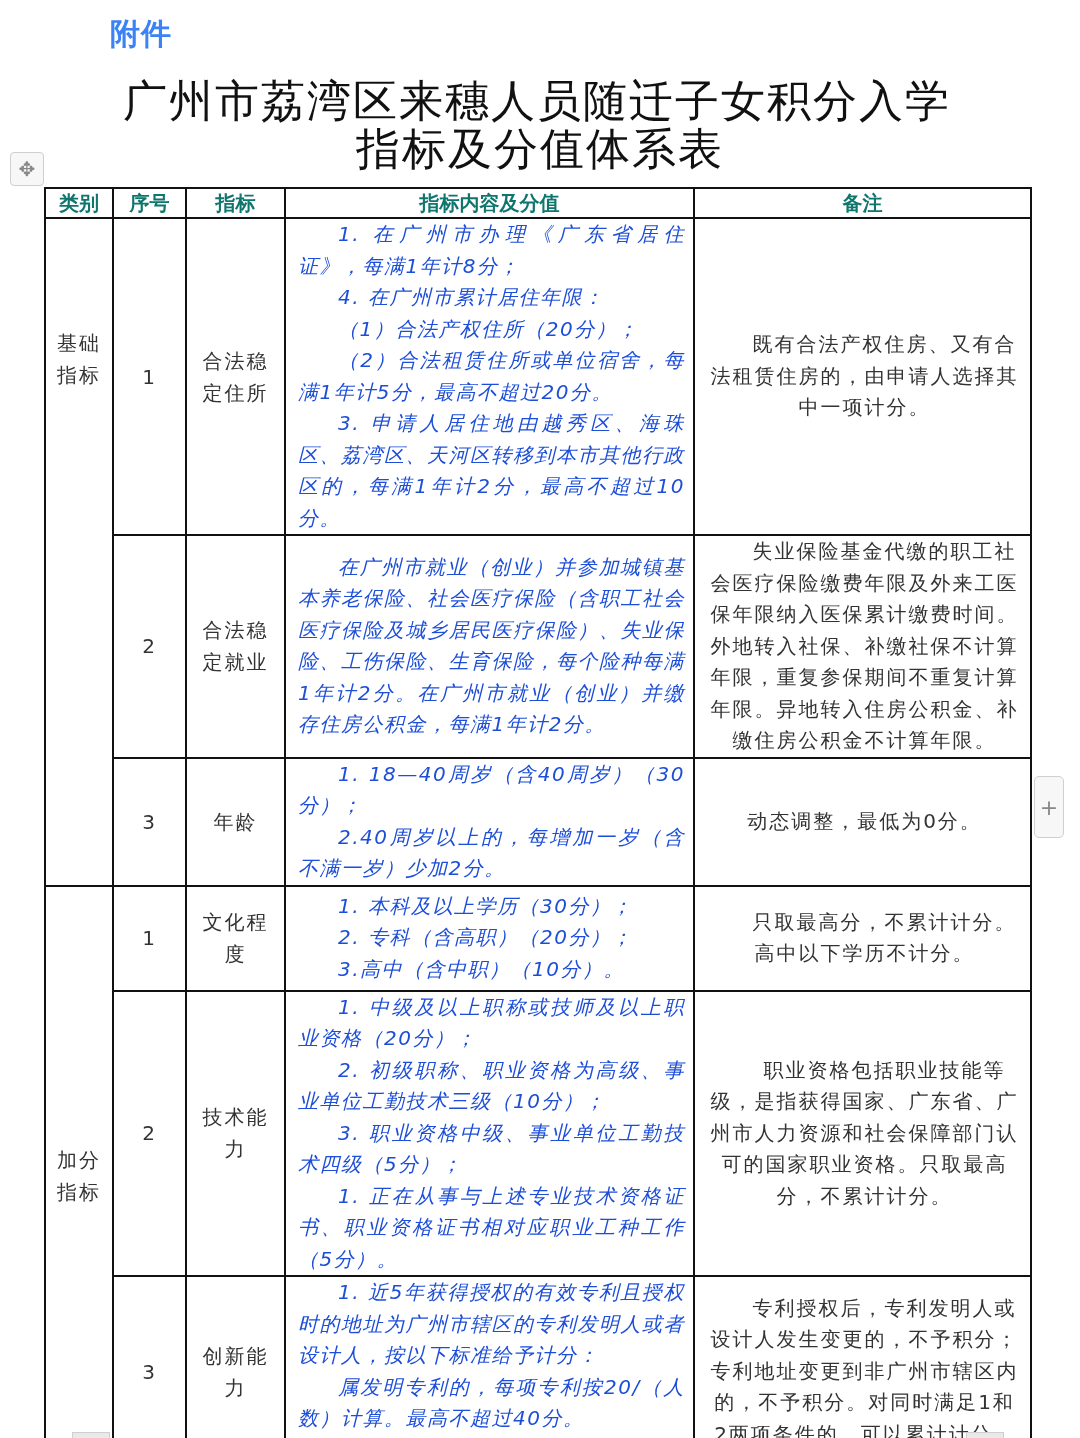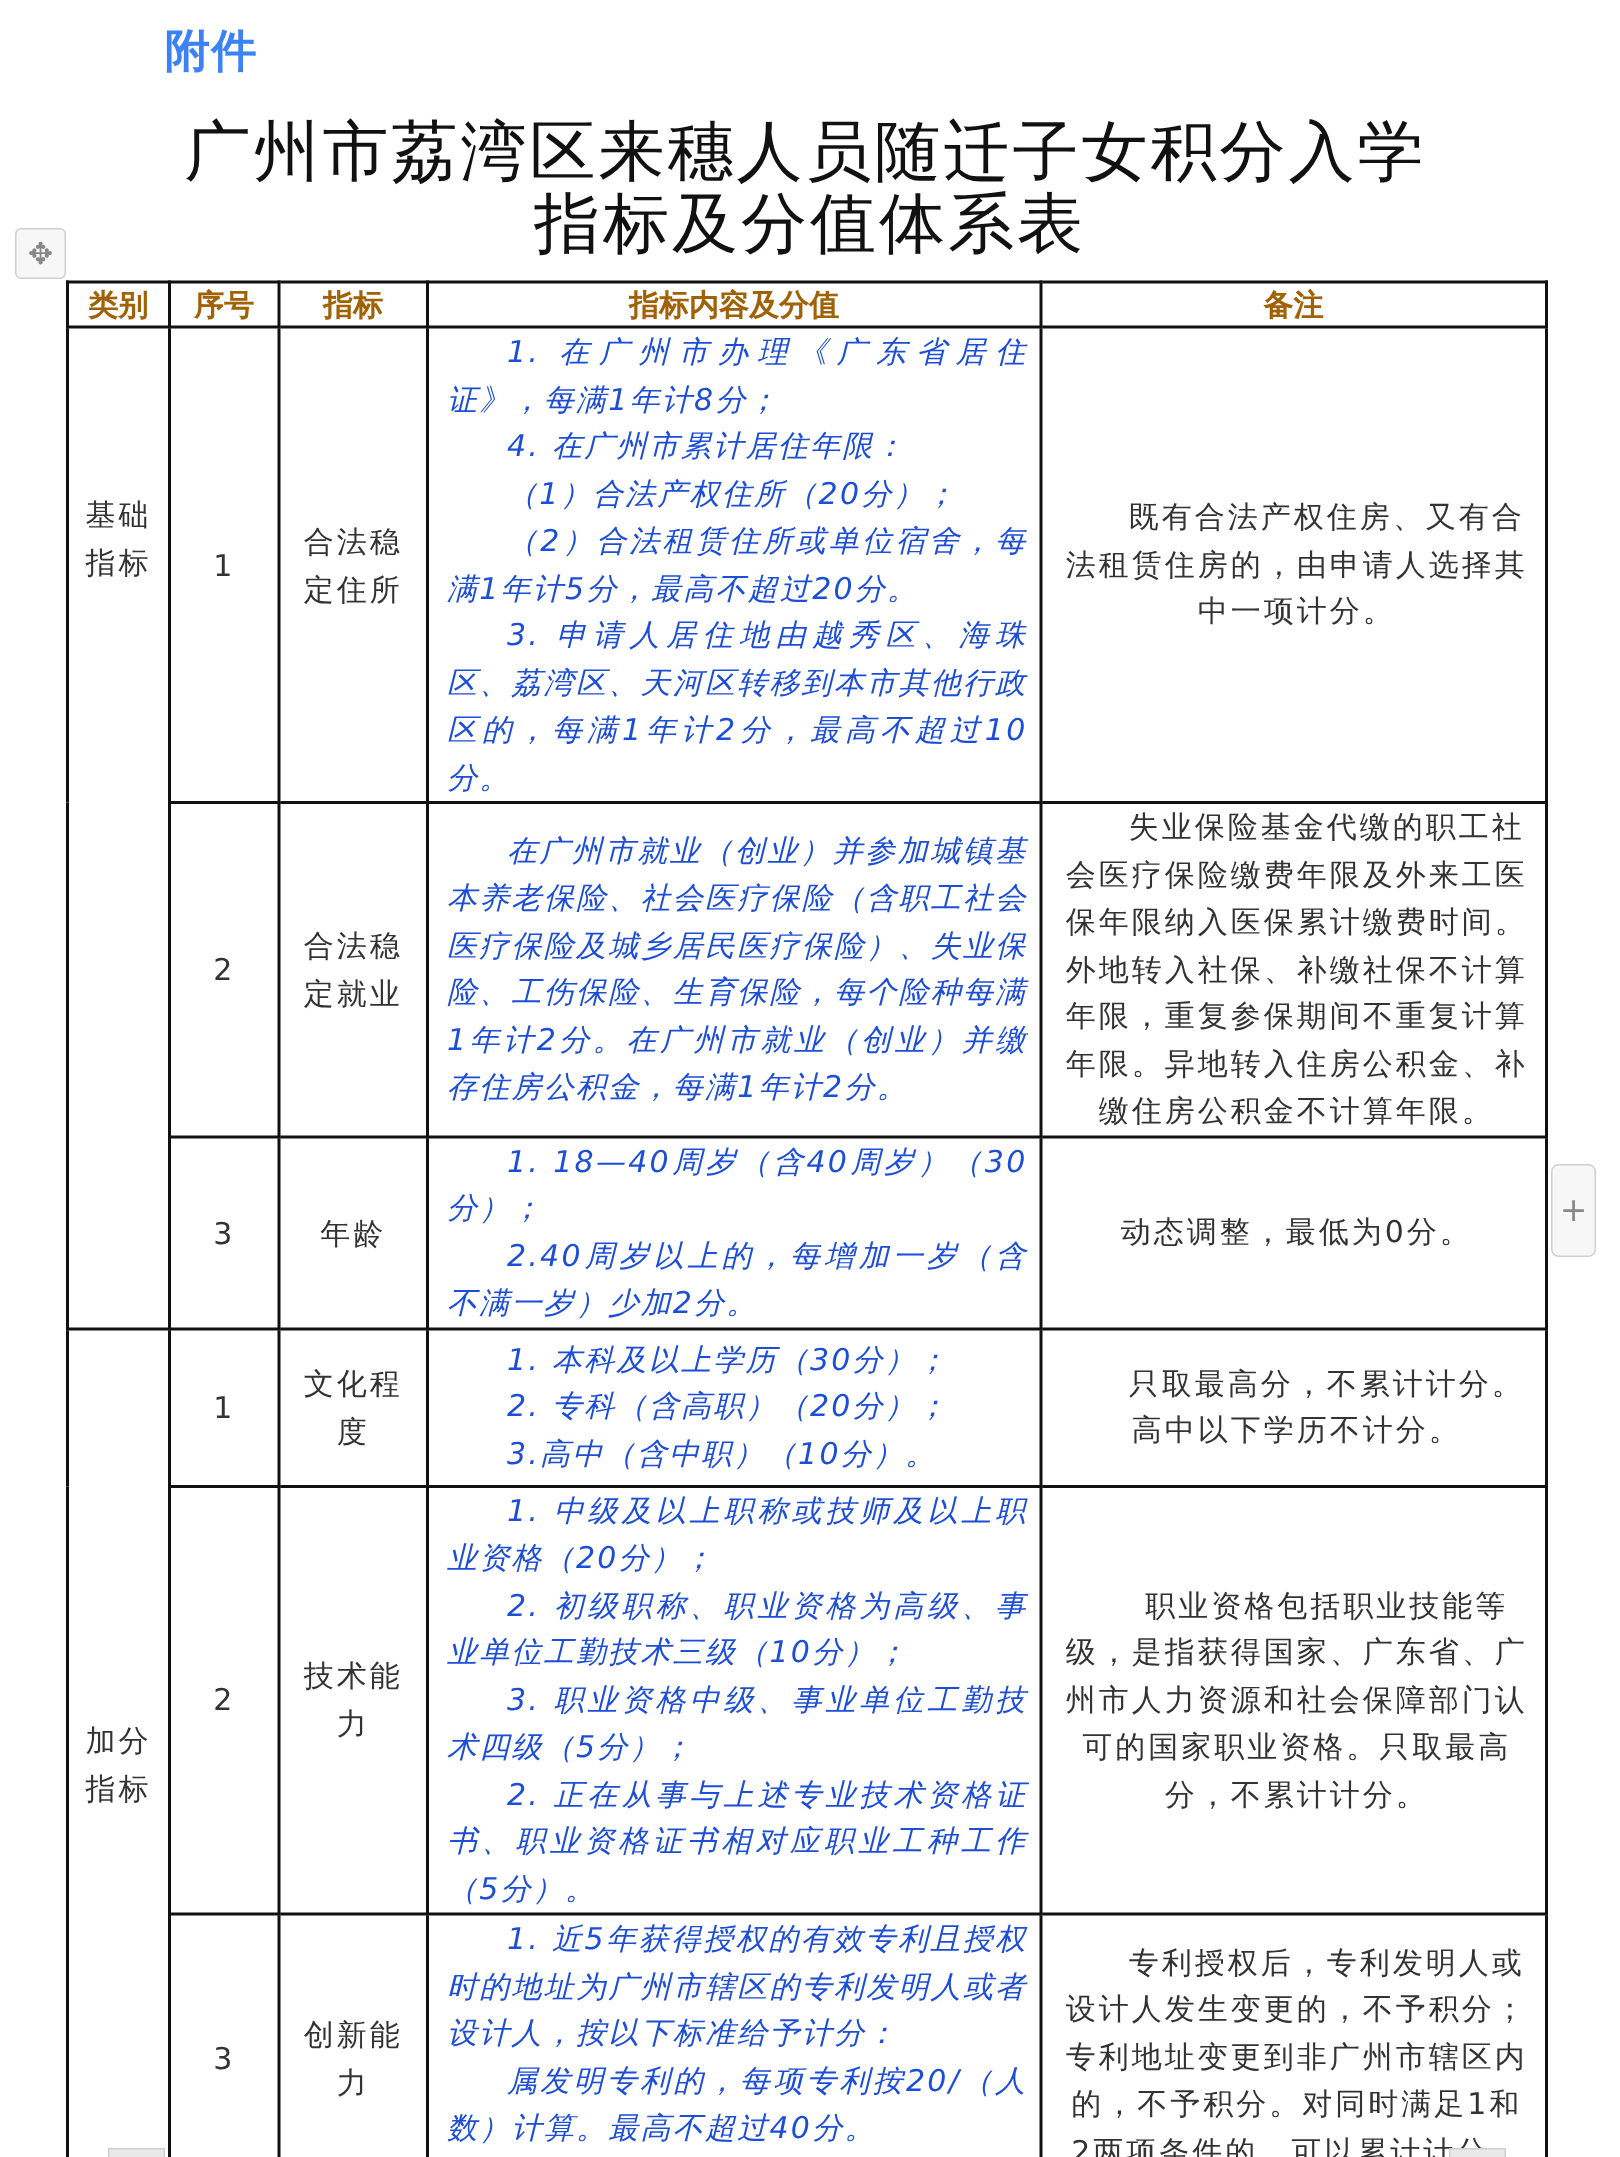--- a/index.html
+++ b/index.html
@@ -23,21 +23,21 @@
     .add-handle {
       position: absolute; left: 1034px; top: 776px; width: 28px; height: 60px; border: 1px solid #cfcfcf; border-radius: 5px;
       background: #f7f7f7; display: flex; align-items: center; justify-content: center; color: #888; font-size: 22px;
     }
     table.grid {
       position: absolute; left: 44px; top: 187px; border-collapse: collapse; table-layout: fixed; width: 986px;
     }
     table.grid td, table.grid th {
       border: 2.5px solid #111; padding: 0; vertical-align: middle; overflow: hidden;
     }
-    table.grid th { height: 28px; font-size: 20px; font-weight: bold; text-align: center; color: #a16207; }
+    table.grid th { height: 28px; font-size: 20px; font-weight: bold; text-align: center; color: #0f766e; }
     .c-center { text-align: center; font-size: 20px; color: #333; line-height: 32px; letter-spacing: 2px; }
     .c-text {
       font-size: 20px; line-height: 31.5px; color: #1d4ed8; padding: 0 8px 0 12px !important; text-align: justify; letter-spacing: 1.5px; font-style: italic;
     }
     .c-text p { margin: 0; text-indent: 2em; }
     .c-note { font-size: 20px; line-height: 31.5px; color: #333; padding: 0 8px 0 12px !important; letter-spacing: 2px; text-align: center; }
     .c-note p { margin: 0; text-indent: 2em; }
     .bottom-tab {
       position: absolute; top: 1432px; width: 36px; height: 10px; background: #e9e9e9; border: 1px solid #cfcfcf;
     }
@@ -133,21 +133,21 @@
         </td>
     </tr>
     <tr style="height:283px">
       <td class="c-center">2</td>
       <td class="c-center" style="white-space:pre-line;">技术能
 力</td>
       <td class="c-text">
         <p>1. 中级及以上职称或技师及以上职业资格（20分）；</p>
         <p>2. 初级职称、职业资格为高级、事业单位工勤技术三级（10分）；</p>
         <p>3. 职业资格中级、事业单位工勤技术四级（5分）；</p>
-        <p>2. 正在从事与上述专业技术资格证书、职业资格证书相对应职业工种工作（5分）。</p>
+        <p>1. 正在从事与上述专业技术资格证书、职业资格证书相对应职业工种工作（5分）。</p>
       </td>
       <td class="c-note">
           <p>职业资格包括职业技能等级，是指获得国家、广东省、广州市人力资源和社会保障部门认可的国家职业资格。只取最高分，不累计计分。</p>
         </td>
     </tr>
     <tr style="height:190px">
       <td class="c-center">3</td>
       <td class="c-center" style="white-space:pre-line;">创新能
 力</td>
       <td class="c-text" style="vertical-align:top;">

